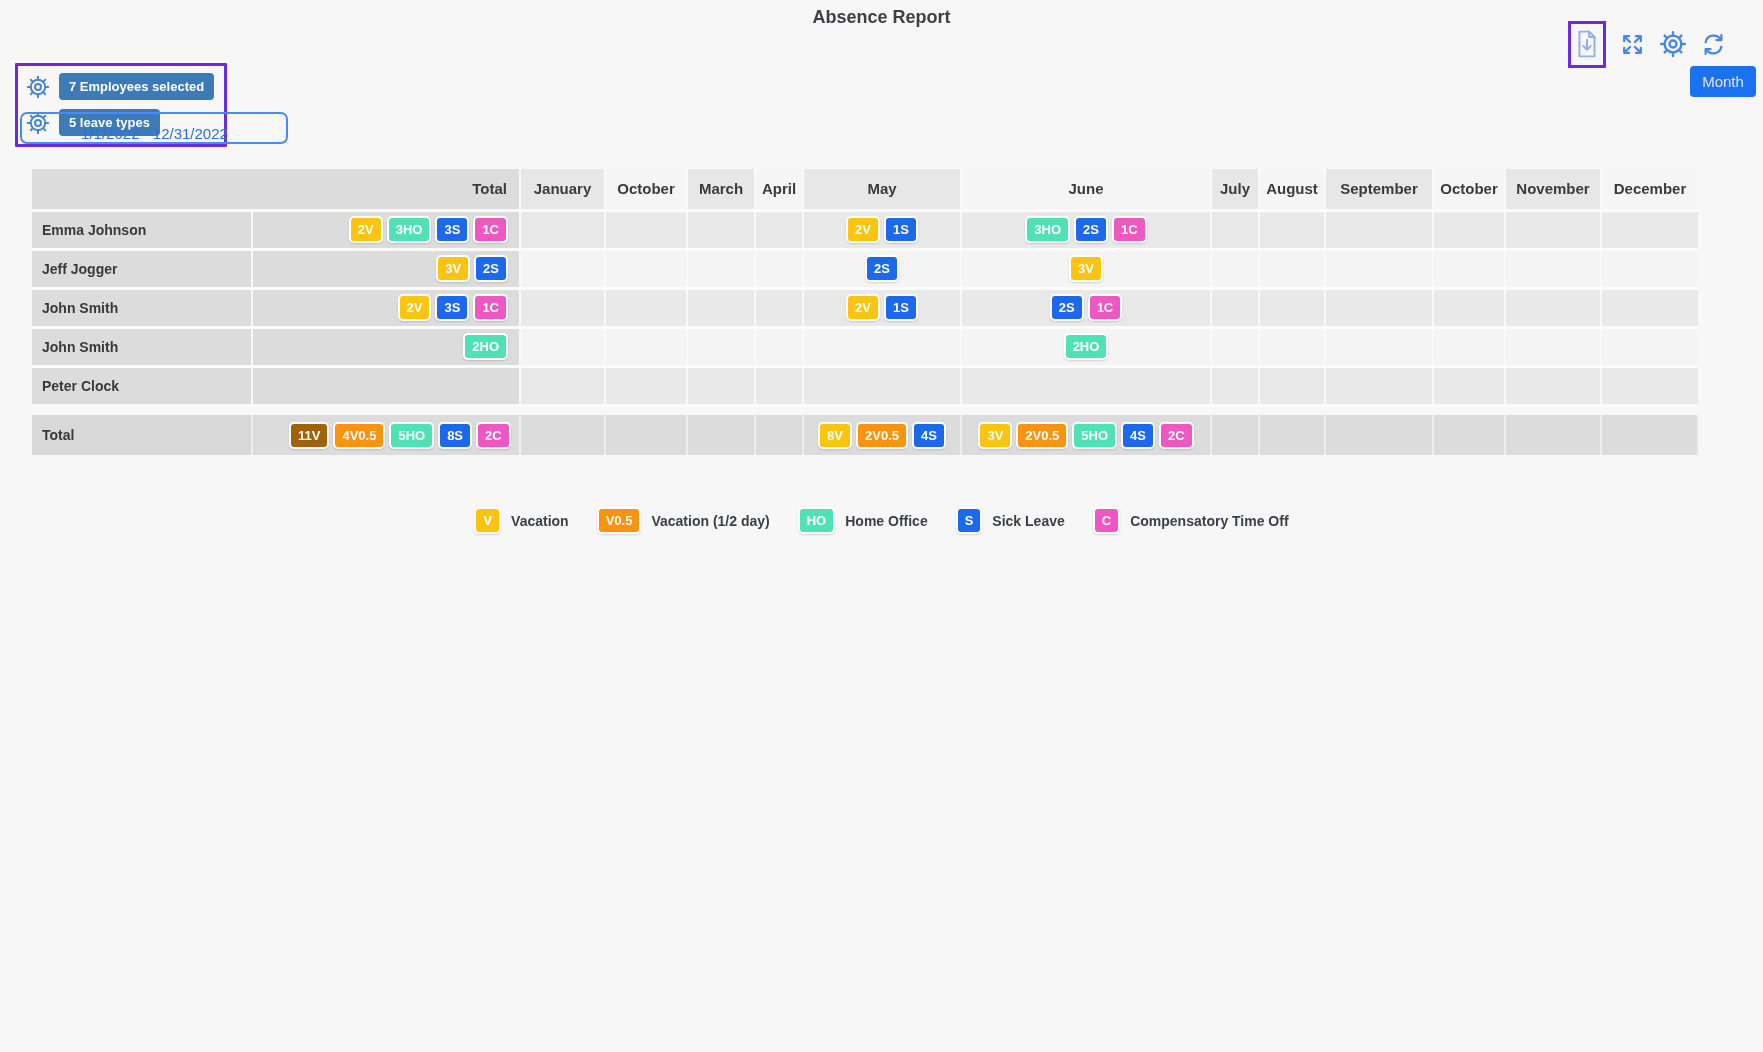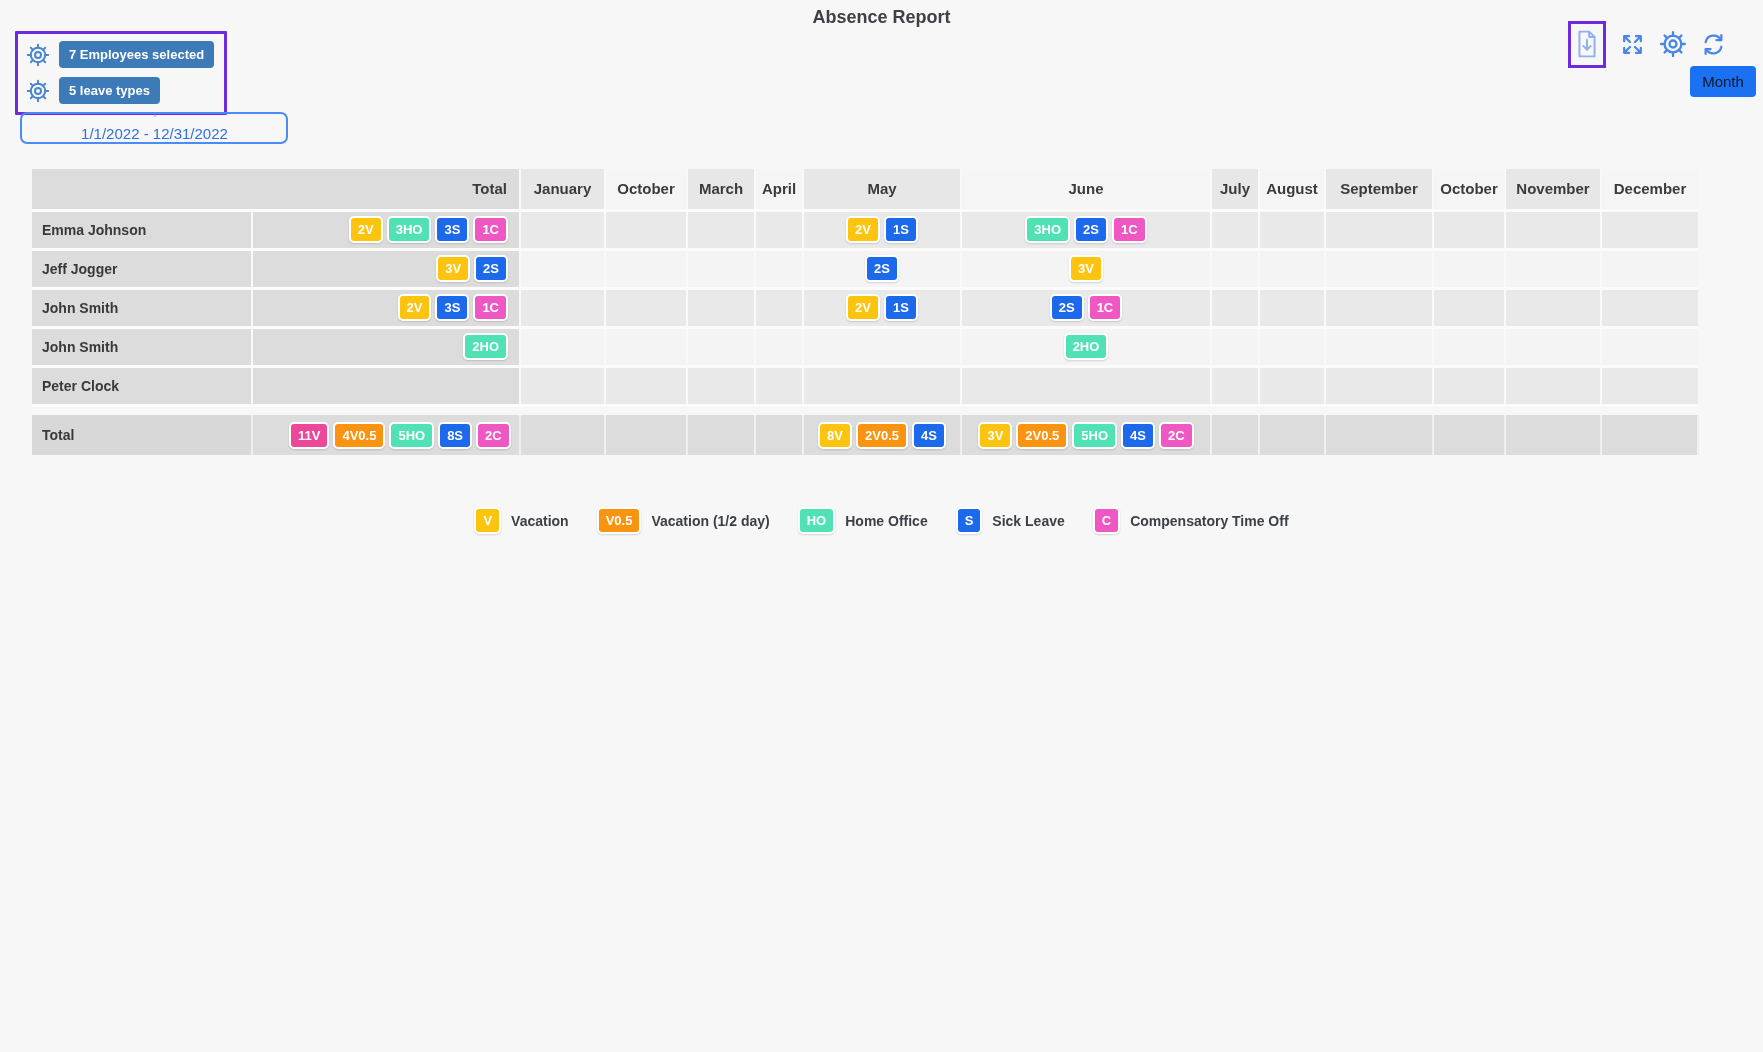--- a/index.html
+++ b/index.html
@@ -42,21 +42,21 @@
     display:flex; align-items:center; gap:13px; color:#4a86e8;
   }
   .icon-btn{ background:none; border:none; padding:0; cursor:pointer; color:inherit;
     display:flex; align-items:center; }
   .export-wrap{
     border:3px solid #6d2be0; width:38px; height:47px; color:#8fb0ec;
     display:flex; align-items:center; justify-content:center;
   }
   .month-btn{
     position:absolute; top:66px; left:1690px; width:66px; height:31px;
-    background:#1a72f2; color:#0f172a; border:none; border-radius:4px;
+    background:#1a72f2; color:#e5e5e5; border:none; border-radius:4px;
     font-family:inherit; font-size:15px; cursor:pointer;
   }
 
   
   table{
     border-collapse:collapse; table-layout:fixed;
     width:1666px; margin:169px 0 0 32px;
   }
   th,td{ padding:0; vertical-align:middle; }
   thead th{
@@ -94,21 +94,21 @@
     margin-top:52px; display:flex; justify-content:center; align-items:center;
   }
   .legend .badge{ margin:0 10px 0 14px; }
   .legend-label{ font-size:14px; font-weight:700; color:#3b3f46; margin-right:14px; }
 </style>
 </head>
 <body>
 
 <div class="page-title">Absence Report</div>
 
-<div class="filters-box" style="border-color: rgb(109, 43, 224);">
+<div class="filters-box" style="border-color: rgb(109, 43, 224); margin-top: 32px;">
   <div class="filter-row">
     <button class="gear-btn">
       <svg width="24" height="24" viewBox="0 0 24 24" fill="none" stroke="currentColor" stroke-width="2" stroke-linecap="round">
         <circle cx="12" cy="12" r="3"></circle>
           <circle cx="12" cy="12" r="7.2"></circle>
         <path d="M12 1.8v3M12 19.2v3M1.8 12h3M19.2 12h3M4.8 4.8l2.1 2.1M17.1 17.1l2.1 2.1M19.2 4.8l-2.1 2.1M6.9 17.1l-2.1 2.1"></path>
       </svg>
     </button>
     <button class="pill" style="background: rgb(61, 122, 184);">7 Employees selected</button>
   </div>
@@ -280,21 +280,21 @@
         <td class="mcell"></td>
         <td class="mcell"></td>
         <td class="mcell"></td>
         <td class="mcell"></td>
       </tr>
       <tr class="spacer">
         <td colspan="14"></td>
       </tr>
       <tr class="grand">
         <td class="name">Total</td>
-        <td class="total-cell"><span class="badge" style="background: #ec4899; margin-left: 36px;">11V</span><span class="badge" style="background: rgb(249, 147, 16);">4V0.5</span><span class="badge" style="background: rgb(80, 226, 180);">5HO</span><span class="badge" style="background: rgb(29, 105, 236);">8S</span><span class="badge" style="background: rgb(239, 88, 194);">2C</span></td>
+        <td class="total-cell"><span class="badge" style="background: #a16207; margin-left: 36px;">11V</span><span class="badge" style="background: rgb(249, 147, 16);">4V0.5</span><span class="badge" style="background: rgb(80, 226, 180);">5HO</span><span class="badge" style="background: rgb(29, 105, 236);">8S</span><span class="badge" style="background: rgb(239, 88, 194);">2C</span></td>
         <td class="mcell"></td>
         <td class="mcell"></td>
         <td class="mcell"></td>
         <td class="mcell"></td>
         <td class="mcell"><span class="badge" style="background: rgb(252, 196, 15);">8V</span><span class="badge" style="background: rgb(249, 147, 16);">2V0.5</span><span class="badge" style="background: rgb(29, 105, 236);">4S</span></td>
         <td class="mcell"><span class="badge" style="background: rgb(252, 196, 15);">3V</span><span class="badge" style="background: rgb(249, 147, 16);">2V0.5</span><span class="badge" style="background: rgb(80, 226, 180);">5HO</span><span class="badge" style="background: rgb(29, 105, 236);">4S</span><span class="badge" style="background: rgb(239, 88, 194);">2C</span></td>
         <td class="mcell"></td>
         <td class="mcell"></td>
         <td class="mcell"></td>
         <td class="mcell"></td>

